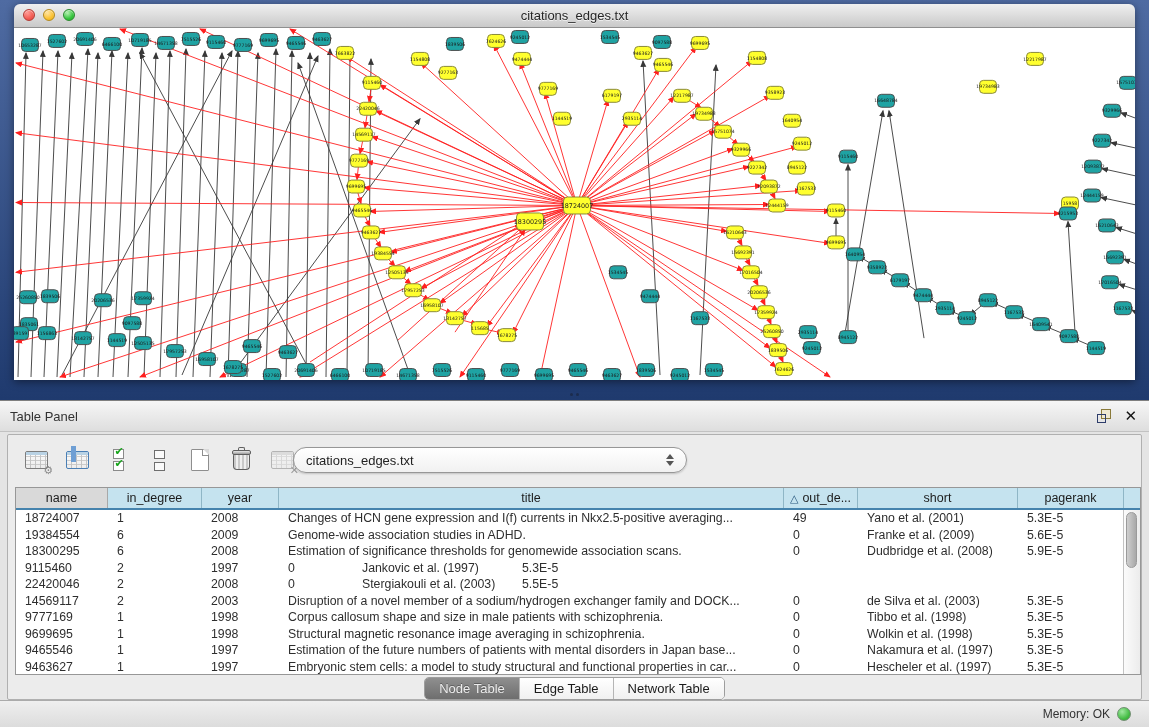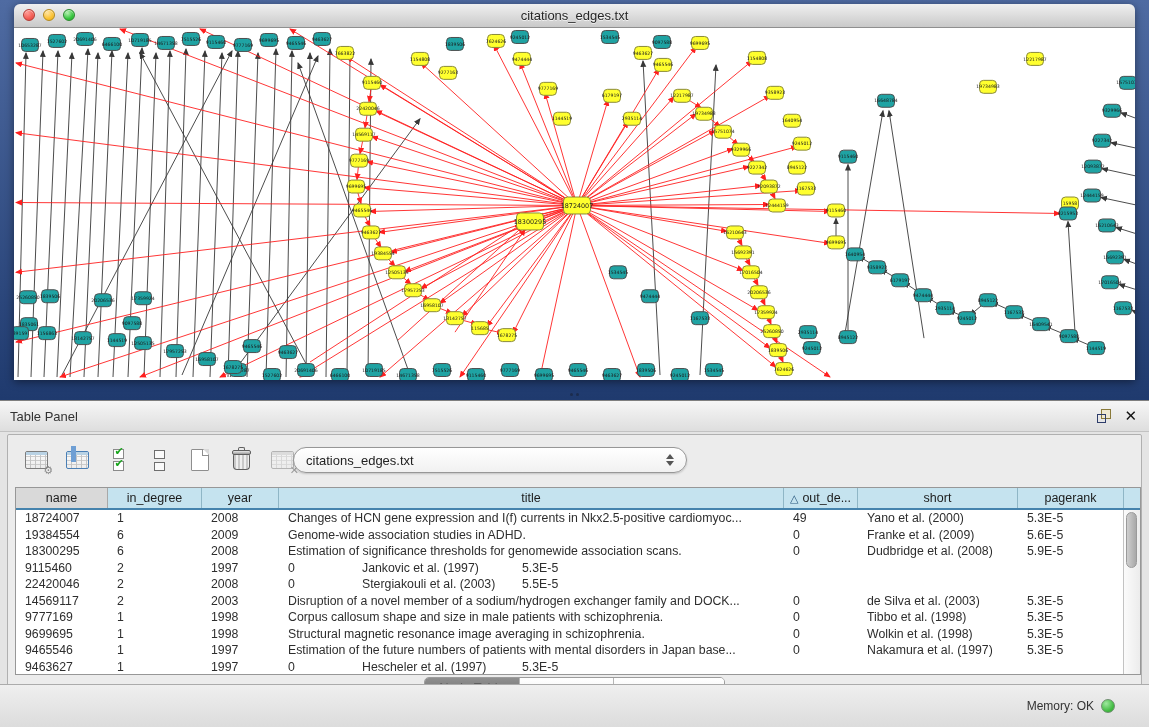--- a/index.html
+++ b/index.html
@@ -66,21 +66,21 @@
   .tcell{box-sizing:border-box;padding:0 4px 0 9px;font-size:12.3px;color:#2e2e2e;white-space:nowrap;overflow:hidden;}
   .vsb{position:absolute;right:0;top:22px;bottom:0;width:16px;background:linear-gradient(90deg,#fbfbfb,#ececec);border-left:1px solid #c3c3c3;}
   .vsb .thumb{position:absolute;left:2px;top:2px;width:11px;height:56px;border-radius:6px;background:linear-gradient(90deg,#cfcfcf,#a8a8a8);border:1px solid #9a9a9a;box-sizing:border-box;}
   
   .tabs{position:absolute;left:0;right:0;top:242px;display:flex;justify-content:center;}
   .seg{display:flex;border:1px solid #9d9d9d;border-radius:5px;overflow:hidden;box-shadow:0 1px 1px rgba(255,255,255,.8);}
   .seg .tab{padding:2px 14px;font-size:13px;height:17px;line-height:17px;background:linear-gradient(#ffffff,#f0f0f0);color:#1a1a1a;border-right:1px solid #b5b5b5;}
   .seg .tab:last-child{border-right:none;}
   .seg .tab.active{background:linear-gradient(#8f8f8f,#6e6e6e);color:#ececec;text-shadow:0 -1px 0 rgba(0,0,0,.3);}
   
-  .statusbar{position:absolute;left:0;bottom:0;width:1149px;height:43px;background:linear-gradient(#efefef,#dcdcdc);border-top:1px solid #ababab;display:flex;align-items:center;justify-content:flex-end;gap:7px;padding-right:34px;box-sizing:border-box;}
+  .statusbar{position:absolute;left:0;bottom:0;width:1149px;height:27px;background:linear-gradient(#efefef,#dcdcdc);border-top:1px solid #ababab;display:flex;align-items:center;justify-content:flex-end;gap:7px;padding-right:18px;box-sizing:border-box;}
   .mem-label{font-size:12px;color:#333;}
   .mem-dot{width:14px;height:14px;border-radius:50%;background:radial-gradient(circle at 35% 30%,#9fe89f,#41bb41 65%,#2f9e2f);border:1px solid #6f8f6f;box-sizing:border-box;}
   
   .node-label{font-size:4.6px;fill:#1b1b1b;font-family:"DejaVu Sans",sans-serif;}
   .node-label.big{font-size:6.4px;}
 </style>
 </head>
 <body>
 
 <div class="desktop">
@@ -857,23 +857,23 @@
         </div>
         <div class="hdr-cell" style="width: 106px;">
           <span>pagerank</span>
         </div>
       </div>
     <div class="rows" id="rows">
         <div class="trow">
           <div class="tcell" style="width: 92px;">18724007</div>
           <div class="tcell" style="width: 94px;">1</div>
           <div class="tcell" style="width: 77px;">2008</div>
-          <div class="tcell" style="width: 505px;">Changes of HCN gene expression and I(f) currents in Nkx2.5-positive cardiomyoc...</div>
+          <div class="tcell" style="width: 505px;">Changes of HCN gene expression and I(f) currents in Nkx2.5-positive averaging...</div>
           <div class="tcell" style="width: 74px;">49</div>
-          <div class="tcell" style="width: 160px;">Yano et al. (2000)</div>
+          <div class="tcell" style="width: 160px;">Yano et al. (2001)</div>
           <div class="tcell" style="width: 106px;">5.3E-5</div>
         </div>
         <div class="trow">
           <div class="tcell" style="width: 92px;">19384554</div>
           <div class="tcell" style="width: 94px;">6</div>
           <div class="tcell" style="width: 77px;">2009</div>
           <div class="tcell" style="width: 505px;">Genome-wide association studies in ADHD.</div>
           <div class="tcell" style="width: 74px;">0</div>
           <div class="tcell" style="width: 160px;">Franke et al. (2009)</div>
           <div class="tcell" style="width: 106px;">5.6E-5</div>
@@ -936,20 +936,21 @@
           <div class="tcell" style="width: 77px;">1997</div>
           <div class="tcell" style="width: 505px;">Estimation of the future numbers of patients with mental disorders in Japan base...</div>
           <div class="tcell" style="width: 74px;">0</div>
           <div class="tcell" style="width: 160px;">Nakamura et al. (1997)</div>
           <div class="tcell" style="width: 106px;">5.3E-5</div>
         </div>
         <div class="trow">
           <div class="tcell" style="width: 92px;">9463627</div>
           <div class="tcell" style="width: 94px;">1</div>
           <div class="tcell" style="width: 77px;">1997</div>
+          <div class="tcell" style="width: 505px;">Embryonic stem cells: a model to study structural and functional properties in car...</div>
           <div class="tcell" style="width: 74px;">0</div>
           <div class="tcell" style="width: 160px;">Hescheler et al. (1997)</div>
           <div class="tcell" style="width: 106px;">5.3E-5</div>
         </div>
       </div>
     <div class="vsb">
         <div class="thumb"></div>
       </div>
   </div>
 

